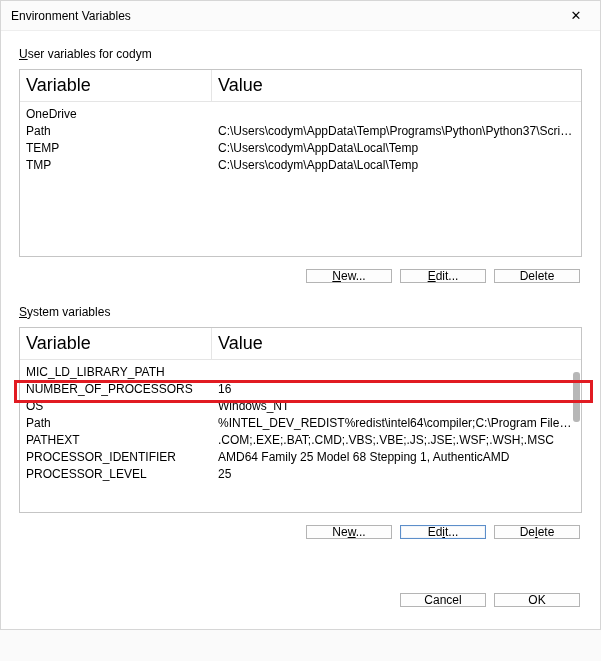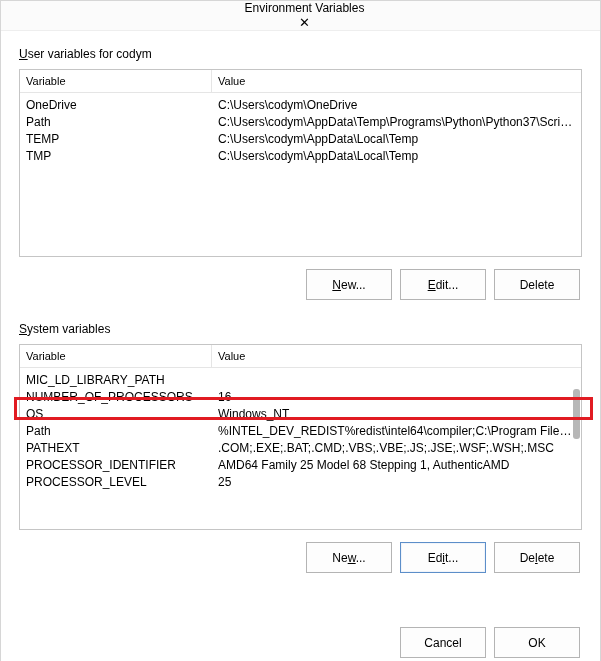--- a/index.html
+++ b/index.html
@@ -14,21 +14,20 @@
     border: 1px solid #d6d6d6;
     width: 601px;
   }
   .titlebar {
     display: flex;
     align-items: center;
     height: 30px;
     padding: 0 2px 0 10px;
     border-bottom: 1px solid #eee;
     background: #fbfbfb;
-    flex-direction: column;
   }
   .titlebar .title {
     flex: 1;
     font-size: 12px;
     color: #000;
   }
   .close-btn {
     width: 44px;
     height: 28px;
     display: flex;
@@ -52,21 +51,21 @@
   .group-label .mn { text-decoration: underline; }
   .listbox {
     border: 1px solid #c5c5c5;
     background: #fff;
     position: relative;
   }
   .header-row {
     display: flex;
     border-bottom: 1px solid #e5e5e5;
     background: #fff;
-    font-size: 11px;
+    font-size: 18px;
     color: #000;
   }
   .header-row .col {
     padding: 5px 6px;
     border-right: 1px solid #e5e5e5;
   }
   .header-row .col:last-child { border-right: none; }
   .col-var { width: 192px; flex: 0 0 192px; }
   .col-val { flex: 1; }
   .rows {
@@ -83,21 +82,21 @@
   .data-row .col { padding: 0 6px; white-space: nowrap; overflow: hidden; text-overflow: ellipsis; }
   .btn-row {
     display: flex;
     justify-content: flex-end;
     gap: 8px;
     margin-top: 12px;
     padding-right: 2px;
   }
   .btn {
     min-width: 86px;
-    height: 31px;
+    height: 14px;
     padding: 0 10px;
     border: 1px solid #b4b4b4;
     background: #fdfdfd;
     font-size: 12px;
     color: #000;
     display: inline-flex;
     align-items: center;
     justify-content: center;
   }
   .btn.focused {
@@ -153,21 +152,20 @@
         <span class="mn">U</span><span>ser variables for codym</span>
       </div>
       <div class="listbox" style="height:188px;">
         <div class="header-row">
           <div class="col col-var">Variable</div>
           <div class="col col-val">Value</div>
         </div>
         <div class="rows user" id="user-rows">
             <div class="data-row">
               <div class="col col-var">OneDrive</div>
-              <div class="col col-val">C:\Users\codym\OneDrive</div>
             </div>
             <div class="data-row">
               <div class="col col-var">Path</div>
               <div class="col col-val">C:\Users\codym\AppData\Temp\Programs\Python\Python37\Script...</div>
             </div>
             <div class="data-row">
               <div class="col col-var">TEMP</div>
               <div class="col col-val">C:\Users\codym\AppData\Local\Temp</div>
             </div>
             <div class="data-row">

